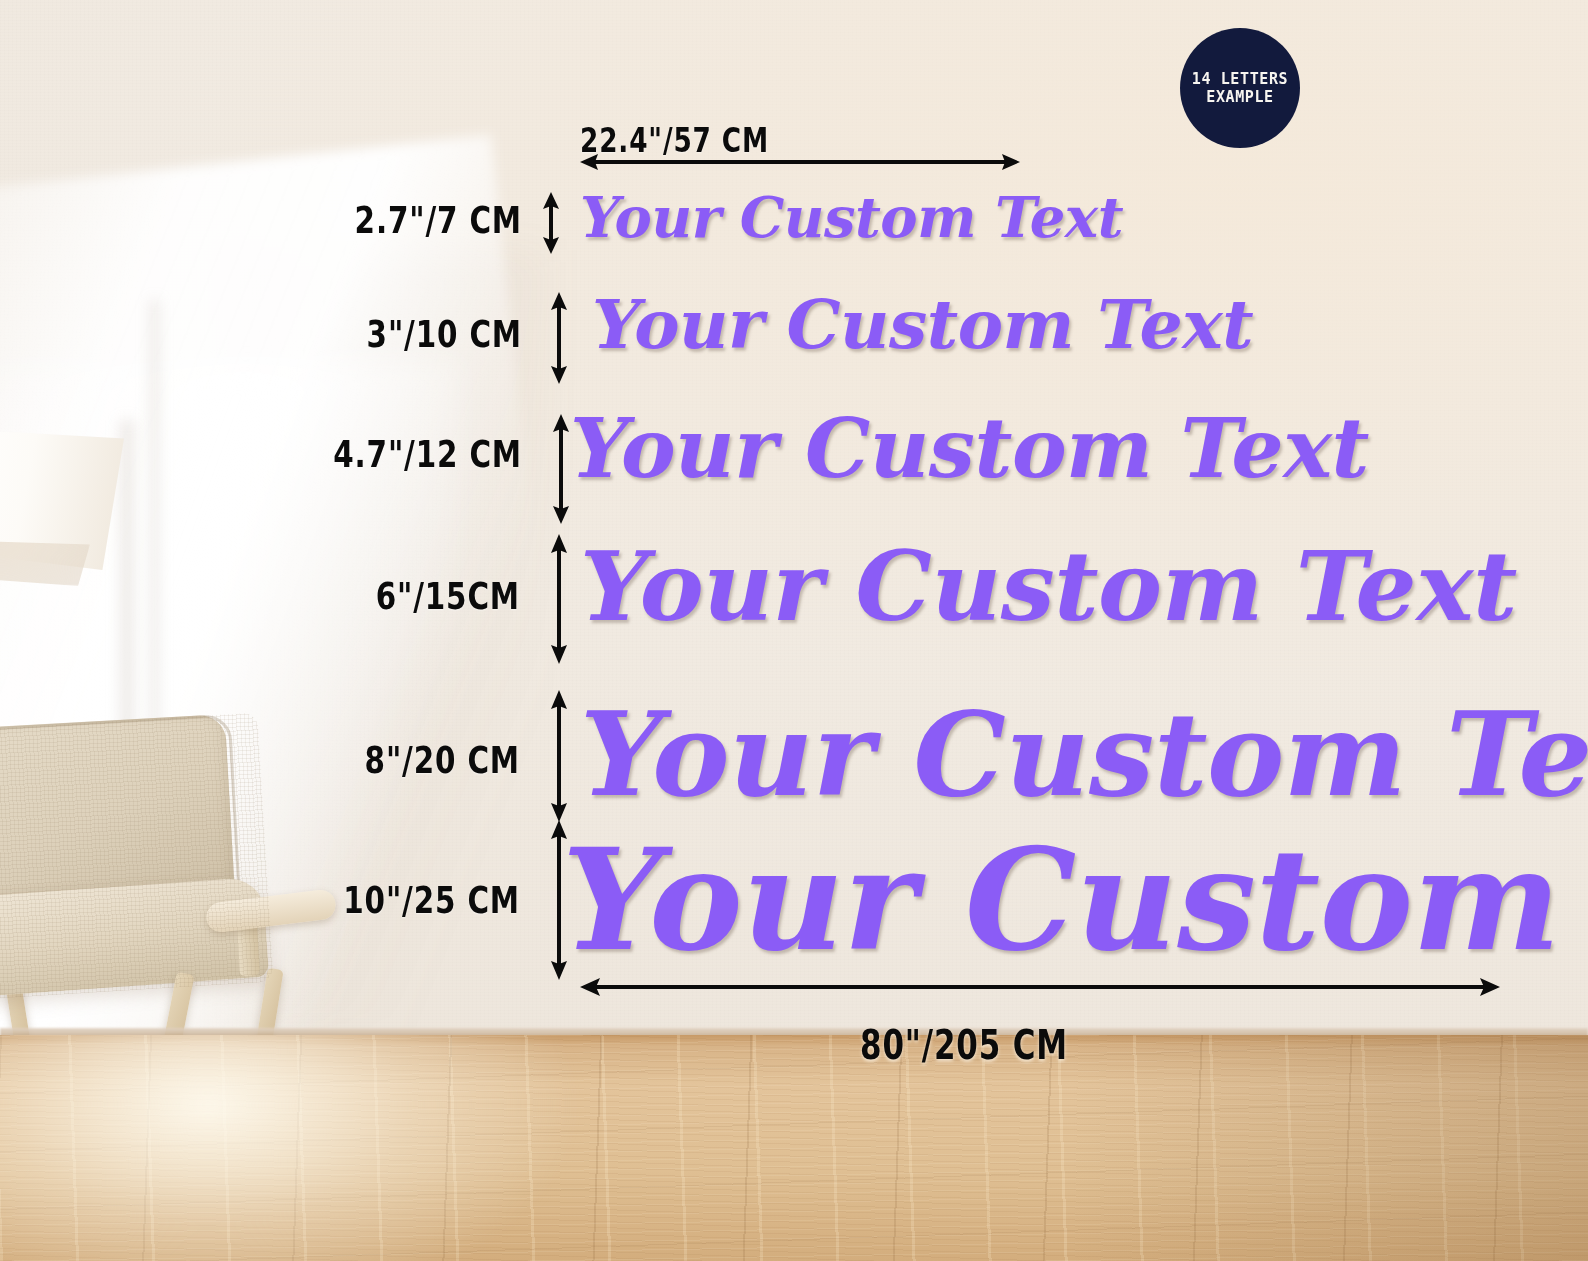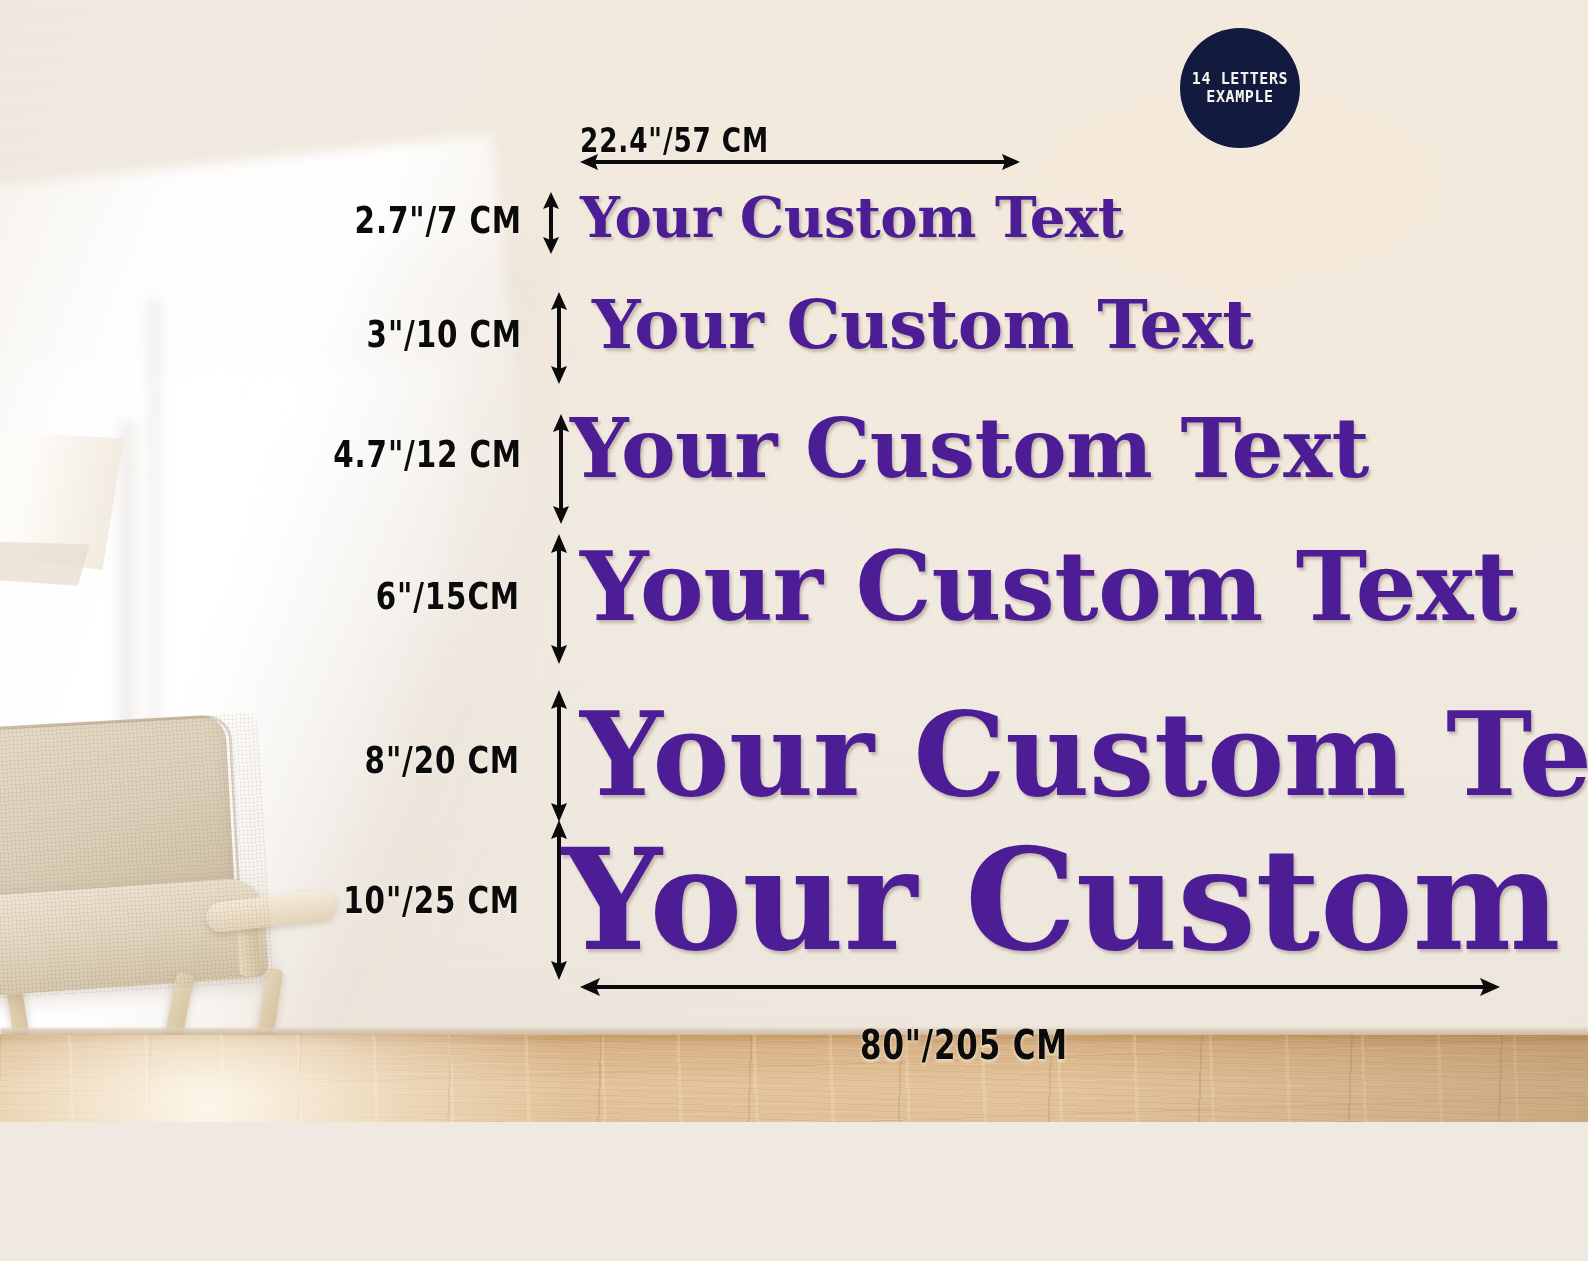--- a/index.html
+++ b/index.html
@@ -1,21 +1,21 @@
 <!DOCTYPE html>
 <html><head>
 <meta charset="utf-8">
 <style>
   html,body{margin:0;padding:0;}
   body{
     width:1588px;height:1261px;overflow:hidden;
     font-family:"Liberation Sans", sans-serif;
     background:#efe9e1;
   }
-  #scene{position:relative;width:1588px;height:1122px;overflow:hidden;}
+  #scene{position:relative;width:1588px;height:1261px;overflow:hidden;}
 
   
   .wall{
     position:absolute;left:0;top:0;width:1588px;height:1035px;
     background:
       linear-gradient(150deg, rgba(255,255,255,0.0) 0%, rgba(255,255,255,0.0) 100%),
       #f2ece4;
   }
   .wall-tex{
     position:absolute;inset:0;
@@ -167,23 +167,23 @@
   .dim{
     position:absolute;color:#0b0b0b;font-weight:700;
     font-family:"DejaVu Sans Condensed","Liberation Sans Narrow","Liberation Sans",sans-serif;
     letter-spacing:1px;white-space:nowrap;
     transform:scaleX(.86);transform-origin:right center;
     text-shadow:0 1px 2px rgba(255,255,255,.55);
   }
 
   
   .script{
-    position:absolute;color:#4c1d95;white-space:nowrap;
+    position:absolute;color:#8b5cf6;white-space:nowrap;
     font-family:"DejaVu Serif","Liberation Serif",serif;
-    font-weight:700;
+    font-style:italic;font-weight:700;
     letter-spacing:-.5px;
     text-shadow:2px 3px 3px rgba(120,105,92,.38);
   }
 
   
   .arrowsvg{position:absolute;overflow:visible;}
   .astroke{stroke:#0b0b0b;fill:none;stroke-width:4;}
   .afill{fill:#0b0b0b;}
 </style>
 </head>

